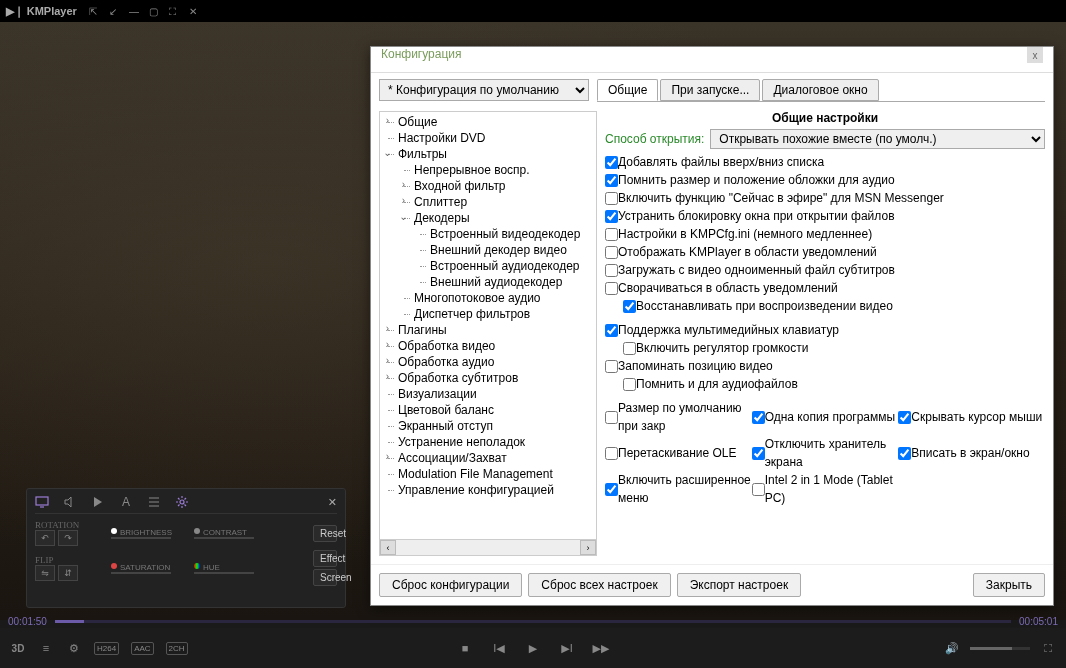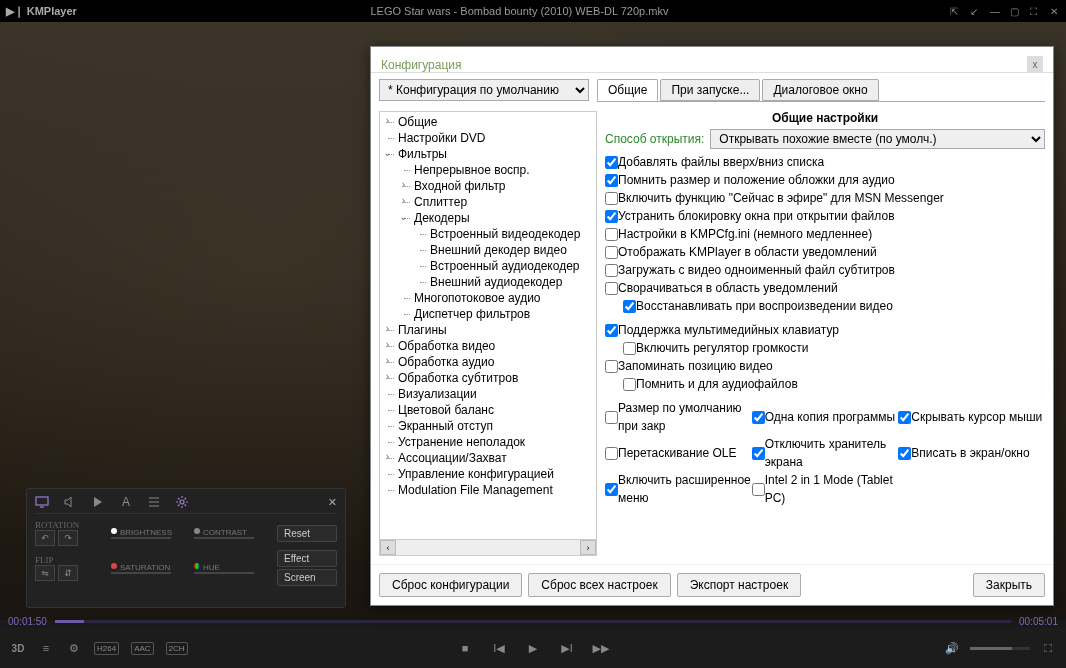--- a/index.html
+++ b/index.html
@@ -19,27 +19,27 @@
 
 .eq-panel { position: absolute; left: 26px; bottom: 60px; width: 320px; height: 120px; background: #222; border: 1px solid #333; border-radius: 3px; padding: 6px 8px; color: #888; }
 .eq-tabs { display: flex; align-items: center; gap: 14px; border-bottom: 1px solid #333; padding-bottom: 4px; }
 .eq-tabs .ic { width: 14px; height: 14px; display: inline-flex; align-items: center; justify-content: center; }
 .eq-tabs .active svg { stroke: #9b7cd6; }
 .eq-close { margin-left: auto; color: #aaa; cursor: pointer; }
 .eq-body { display: grid; grid-template-columns: 70px 1fr 1fr 60px; gap: 4px 6px; margin-top: 6px; align-items: center; }
 .eq-label { font-size: 9px; color: #666; text-transform: uppercase; font-family: Liberation Serif, serif; }
 .eq-slider-lbl { font-size: 8px; color: #777; display:flex; align-items:flex-start; gap:3px; }
 .eq-slider { height: 2px; background: #444; position: relative; width: 60px; }
-.eq-btn { background: #2a2a2a; border: 1px solid #444; color: #ccc; font-size: 10px; padding: 2px 6px; border-radius: 2px; cursor: pointer; text-align:left; }
+.eq-btn { background: #2a2a2a; border: 1px solid #444; color: #ccc; font-size: 10px; padding: 2px 6px; border-radius: 2px; cursor: pointer; text-align:left;margin-left:36px; }
 .eq-smallbtn { width: 20px; height: 16px; background: #2a2a2a; border: 1px solid #444; display: inline-flex; align-items:center; justify-content:center; font-size:9px; color:#888; }
 .dot { width:6px; height:6px; border-radius:50%; display:inline-block; }
 
 
 .dialog { position: absolute; top: 46px; left: 370px; width: 684px; height: 560px; background: #fff; border: 1px solid #888; box-shadow: 0 3px 12px rgba(0,0,0,0.5); display:flex; flex-direction:column; }
-.dlg-title { height: 26px; background: #fff; border-bottom: 1px solid #ddd; display:flex; align-items:flex-end; padding: 0 10px; }
+.dlg-title { height: 26px; background: #fff; border-bottom: 1px solid #ddd; display:flex; align-items:flex-start; padding: 0 10px; }
 .dlg-title-text { color: #7a9c5c; font-size: 12px; }
 .dlg-close { margin-left:auto; width:16px; height:16px; background:#ddd; color:#666; display:flex; align-items:center; justify-content:center; cursor:pointer; font-size:10px; }
 .dlg-toprow { display:flex; align-items:center; padding: 6px 8px; gap:8px; }
 .config-select { flex: 0 0 210px; height: 22px; border:1px solid #aaa; font-size:12px; padding: 0 4px; }
 .dlg-tabs { display:flex; border-bottom:1px solid #aaa; flex:1; align-self:flex-end; margin-bottom:-1px; }
 .dlg-tab { padding: 3px 10px; border:1px solid #aaa; border-bottom:1px solid #aaa; background:#eee; font-size:12px; cursor:pointer; margin-right:2px; border-radius:2px 2px 0 0; }
 .dlg-tab.active { background:#fff; border-bottom:1px solid #fff; }
 .dlg-body { flex:1; display:flex; padding: 4px 8px 8px 8px; gap:8px; overflow:hidden; }
 
 .tree-pane { flex: 0 0 218px; border:1px solid #ccc; overflow:auto; padding: 2px; font-size:12px; color:#000; position:relative; }
@@ -78,21 +78,20 @@
 .bottombar .center { position:absolute; left:50%; transform:translateX(-50%); display:flex; gap:18px; }
 .bottombar .right { margin-left:auto; display:flex; gap:10px; align-items:center; }
 .vol-track { width:60px; height:3px; background:#333; position:relative; }
 .vol-fill { position:absolute; left:0; top:0; bottom:0; width:70%; background:#666; }
 </style>
 </head>
 <body>
 
 <div class="titlebar">
   <span class="logo">▶❘ <span>KMPlayer</span></span>
-  <span class="title">LEGO Star wars - Bombad bounty (2010) WEB-DL 720p.mkv</span>
   <div class="winbtns">
     <span>⇱</span>
     <span>↙</span>
     <span>—</span>
     <span>▢</span>
     <span>⛶</span>
     <span>✕</span>
   </div>
 </div>
 
@@ -219,22 +218,22 @@
         </li>
         <li><span class="toggle">›</span><span>Плагины</span></li>
         <li><span class="toggle">›</span><span>Обработка видео</span></li>
         <li><span class="toggle">›</span><span>Обработка аудио</span></li>
         <li><span class="toggle">›</span><span>Обработка субтитров</span></li>
         <li><span>Визуализации</span></li>
         <li><span>Цветовой баланс</span></li>
         <li><span>Экранный отступ</span></li>
         <li><span>Устранение неполадок</span></li>
         <li><span class="toggle">›</span><span>Ассоциации/Захват</span></li>
+        <li><span>Modulation File Management</span></li>
         <li><span>Управление конфигурацией</span></li>
-        <li><span>Modulation File Management</span></li>
       </ul>
       <div class="tree-scroll">
         <div class="arrow">‹</div>
         <div class="track"></div>
         <div class="arrow">›</div>
       </div>
     </div>
 
     <div class="settings-pane">
       <div class="settings-heading">Общие настройки</div>

